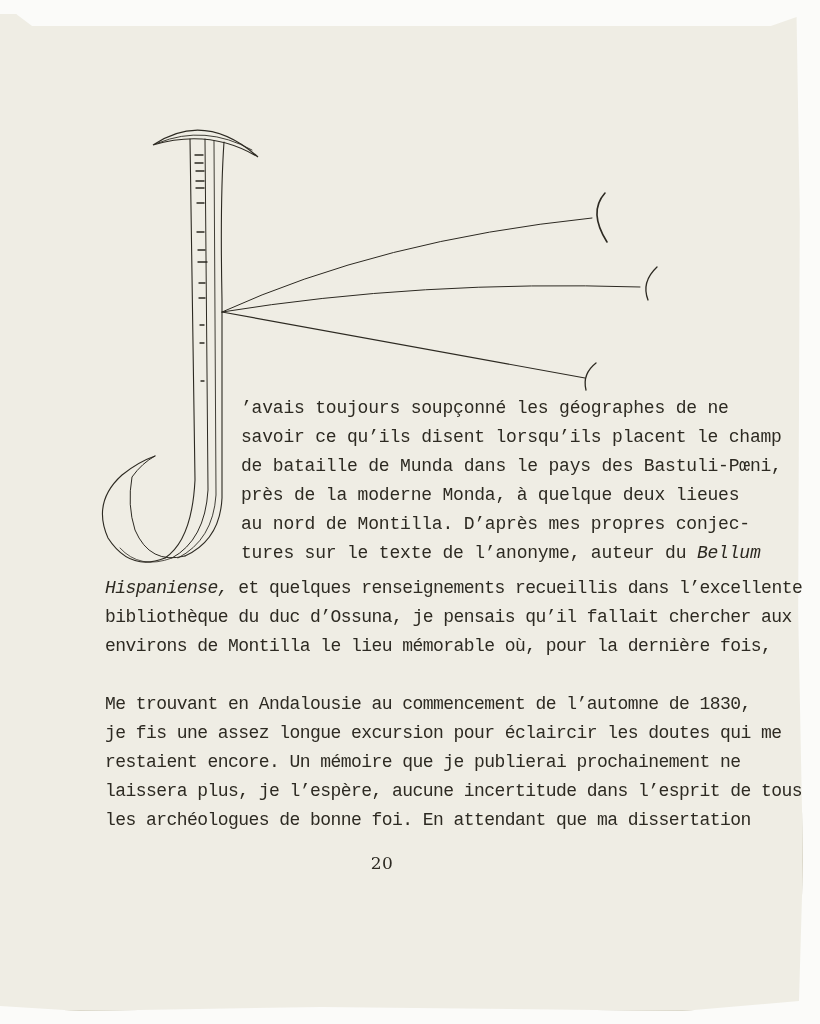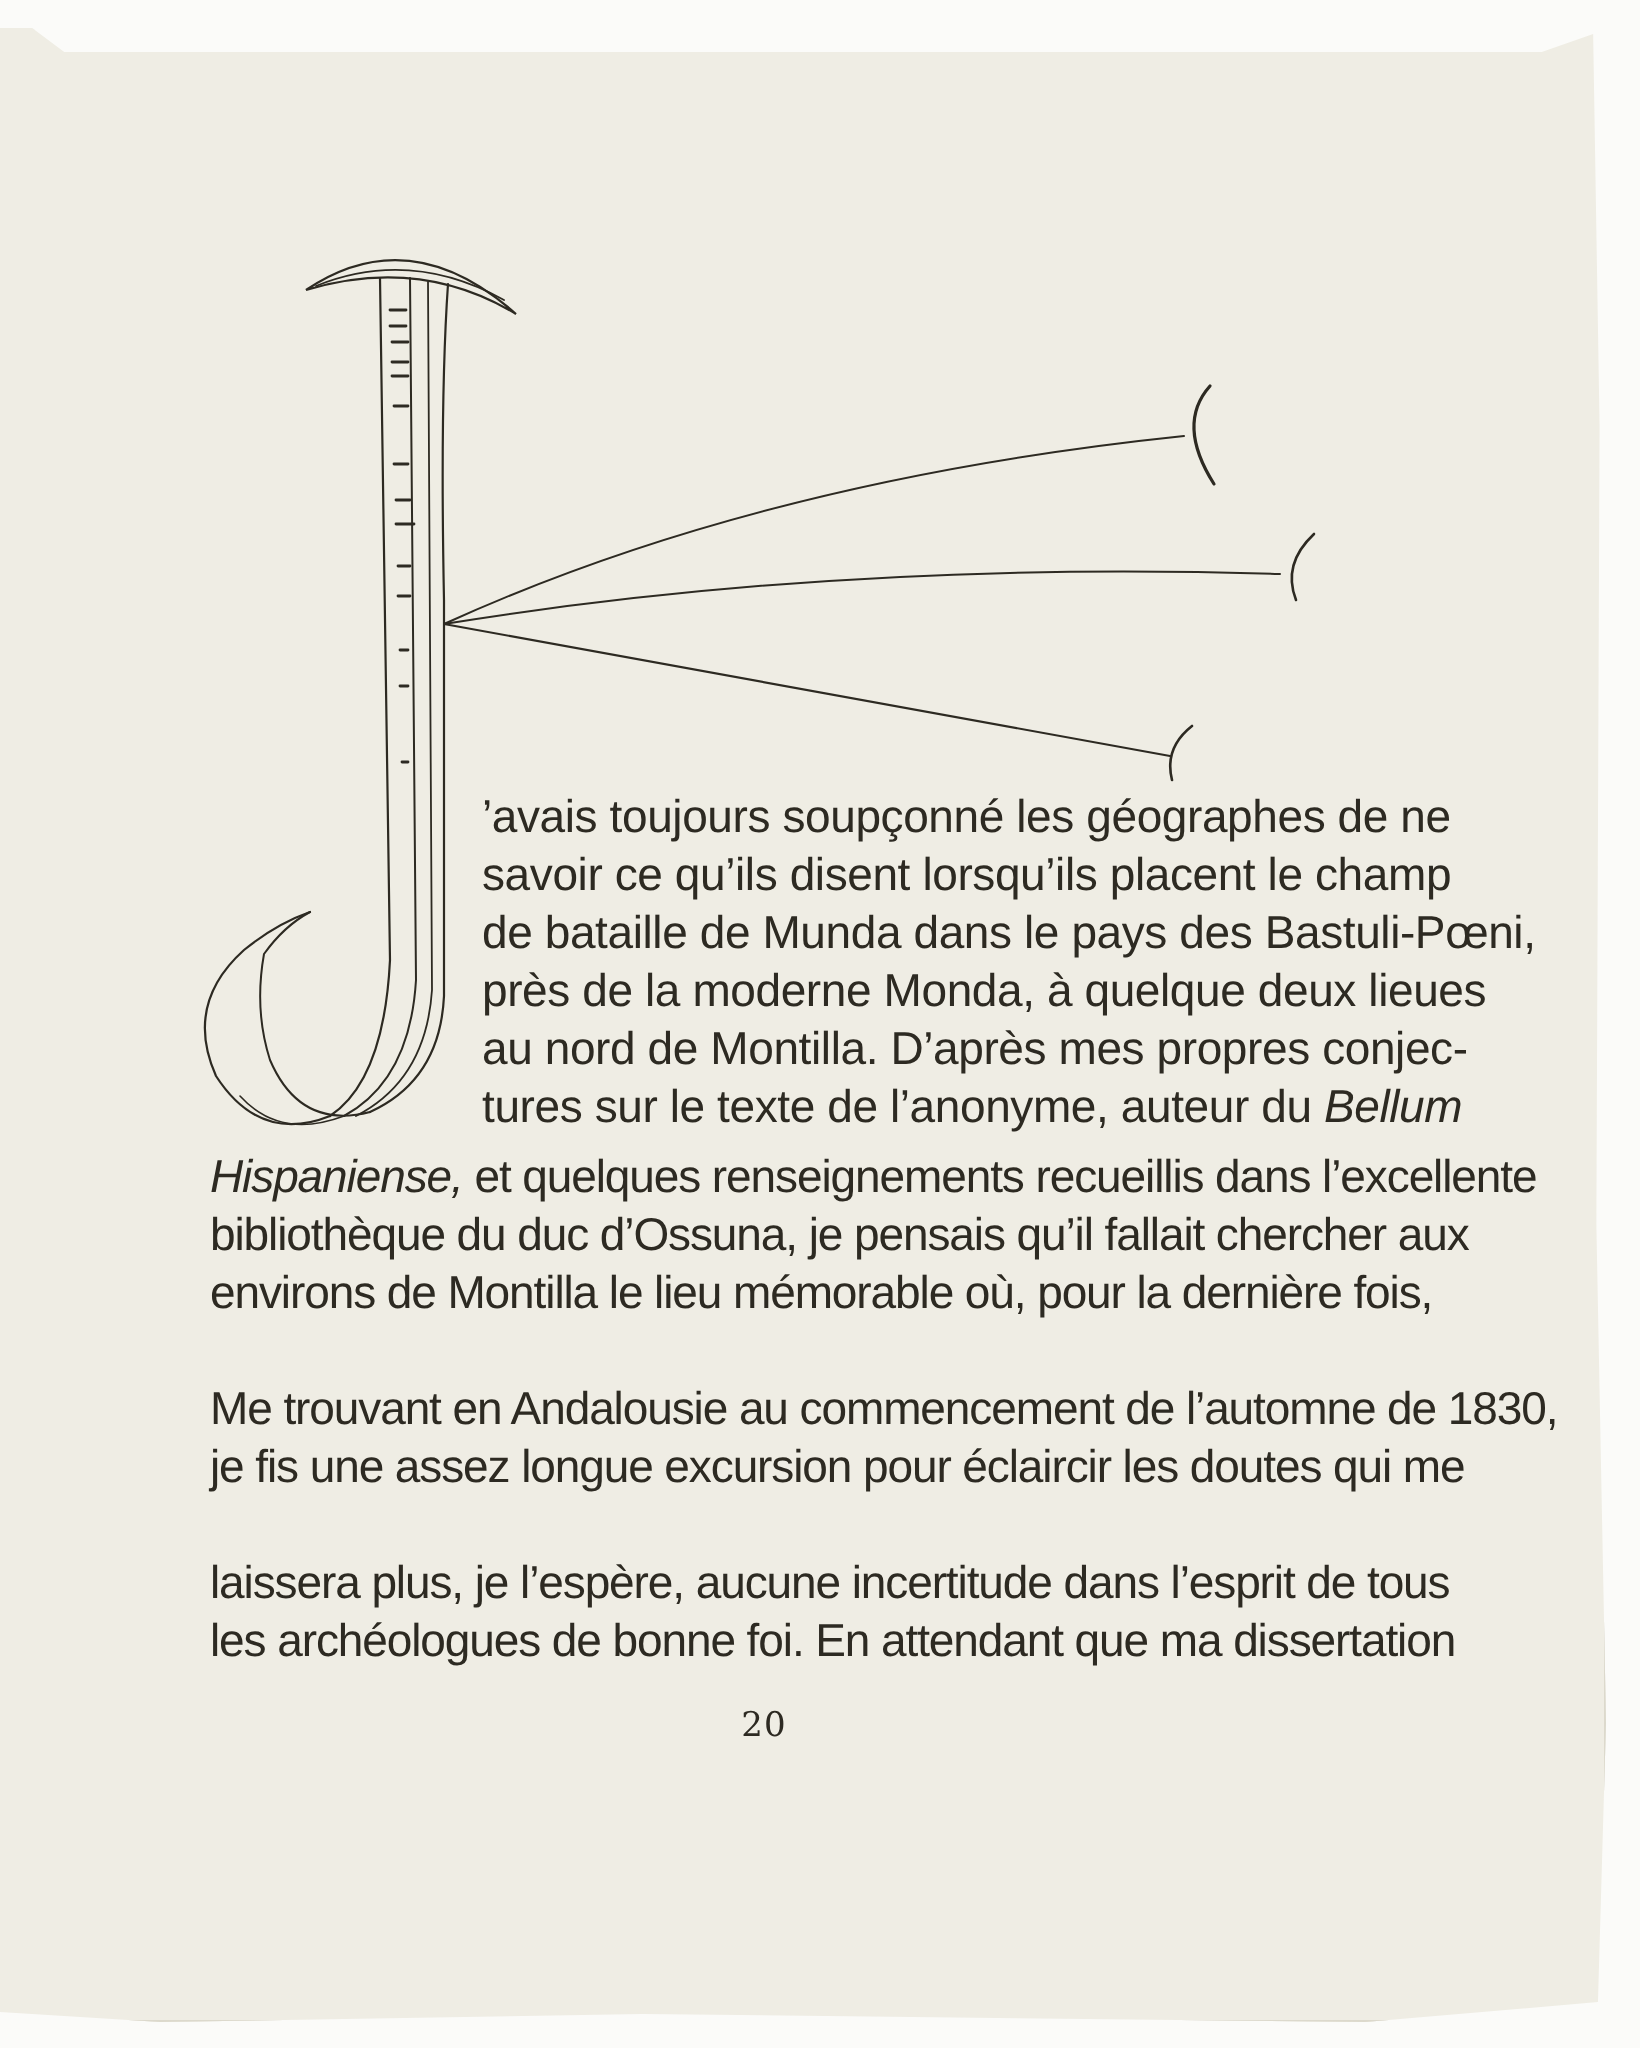--- a/index.html
+++ b/index.html
@@ -35,23 +35,23 @@
       width: 820px;
       height: 1024px;
       pointer-events: none;
     }
     .text-block {
       position: absolute;
       left: 0;
       top: 0;
       width: 820px;
       height: 960px;
-      font-family: Liberation Sans, sans-serif;
+      font-family: Liberation Mono, monospace;
       color: #2d2a22;
-      font-size: 23px;
+      font-size: 18px;
     }
     .line {
       position: absolute;
       white-space: nowrap;
       text-align: justify;
       text-align-last: justify;
       height: 24px;
       line-height: 24px;
       letter-spacing: -0.2px;
     }
@@ -134,18 +134,19 @@
     <div class="line indent" style="top:425px">savoir ce qu’ils disent lorsqu’ils placent le champ</div>
     <div class="line indent" style="top:454px">de bataille de Munda dans le pays des Bastuli-Pœni,</div>
     <div class="line indent" style="top:483px">près de la moderne Monda, à quelque deux lieues</div>
     <div class="line indent" style="top:512px">au nord de Montilla. D’après mes propres conjec-</div>
     <div class="line indent" style="top:541px"><span>tures sur le texte de l’anonyme, auteur du </span><span class="italic">Bellum</span></div>
     <div class="line full tight" style="top:576px"><span class="italic">Hispaniense,</span><span> et quelques renseignements recueillis dans l’excellente</span></div>
     <div class="line full tight" style="top:605px">bibliothèque du duc d’Ossuna, je pensais qu’il fallait chercher aux</div>
     <div class="line full tight" style="top:634px">environs de Montilla le lieu mémorable où, pour la dernière fois,</div>
     <div class="line full tight" style="top:692px">Me trouvant en Andalousie au commencement de l’automne de 1830,</div>
     <div class="line full tight" style="top:721px">je fis une assez longue excursion pour éclaircir les doutes qui me</div>
+    <div class="line full tight" style="top:750px">restaient encore. Un mémoire que je publierai prochainement ne</div>
     <div class="line full tight" style="top:779px">laissera plus, je l’espère, aucune incertitude dans l’esprit de tous</div>
     <div class="line full tight" style="top:808px">les archéologues de bonne foi. En attendant que ma dissertation</div>
   </div>
 
   <div class="folio">20</div>
 </div>
 
 </body></html>

